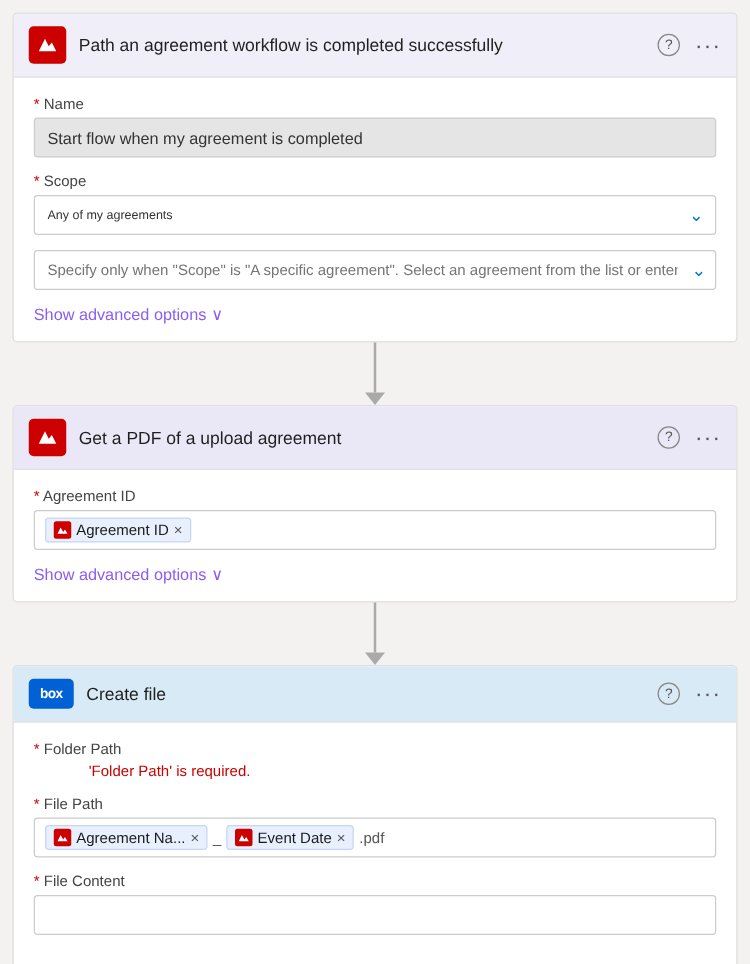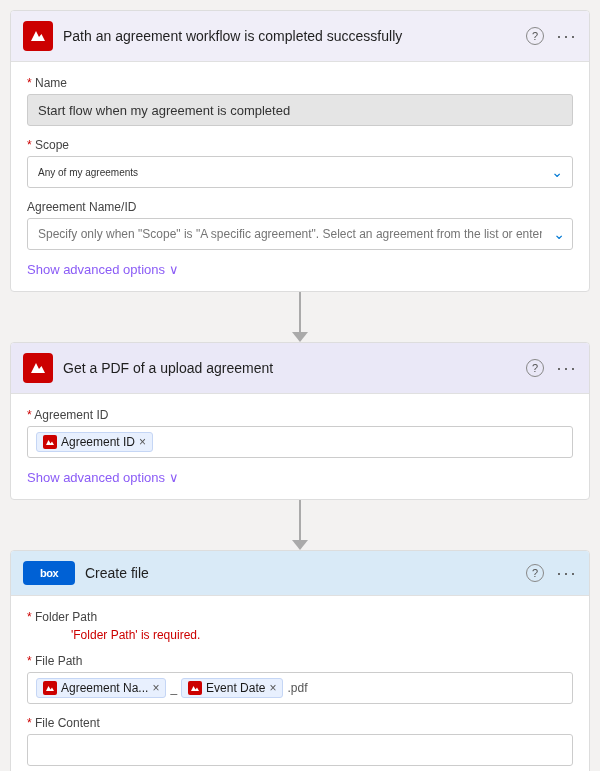--- a/index.html
+++ b/index.html
@@ -248,23 +248,20 @@
         </div>
         <div class="field-select-wrapper">
           <select class="field-select">
             <option>Any of my agreements</option>
           </select>
           <span class="select-chevron">⌄</span>
         </div>
       </div>
 
       <div class="field-group">
-        <div class="field-label">
-          <span>Agreement Name/ID</span>
-        </div>
         <div class="field-input-with-icon">
           <input type="text" style="width: 100%; border: 1px solid rgb(204, 204, 204); border-radius: 3px; padding: 6px 30px 6px 10px; font-size: 12px; color: rgb(136, 136, 136); background: rgb(255, 255, 255); height: 32px;" placeholder="Specify only when &quot;Scope&quot; is &quot;A specific agreement&quot;. Select an agreement from the list or enter th">
           <span class="field-input-icon">⌄</span>
         </div>
       </div>
 
       <div class="show-advanced">
         <span>Show advanced options</span>
         <span>∨</span>
       </div>
@@ -316,21 +313,21 @@
     </div>
   </div>
 
   <div class="arrow-connector">
     <div class="arrow-line"></div>
     <div class="arrow-head"></div>
   </div>
 
   <div class="card">
     <div class="card-header" style="background:#d9eaf7;">
-      <div class="header-icon" style="background:#0061d5;border-radius:4px;width:52px;height:24px;display:flex;align-items:center;justify-content:center;">
+      <div class="header-icon" style="background:#0061d5;border-radius:4px;width:36px;height:24px;display:flex;align-items:center;justify-content:center;">
         <span style="color:white;font-weight:900;font-size:11px;letter-spacing:-0.5px;">box</span>
       </div>
       <span class="header-title">Create file</span>
       <div class="header-actions">
         <span style="border:1px solid #888;border-radius:50%;width:18px;height:18px;display:flex;align-items:center;justify-content:center;font-size:11px;cursor:pointer;">?</span>
         <span style="font-size:18px;letter-spacing:1px;cursor:pointer;">···</span>
       </div>
     </div>
     <div class="card-body">
 

